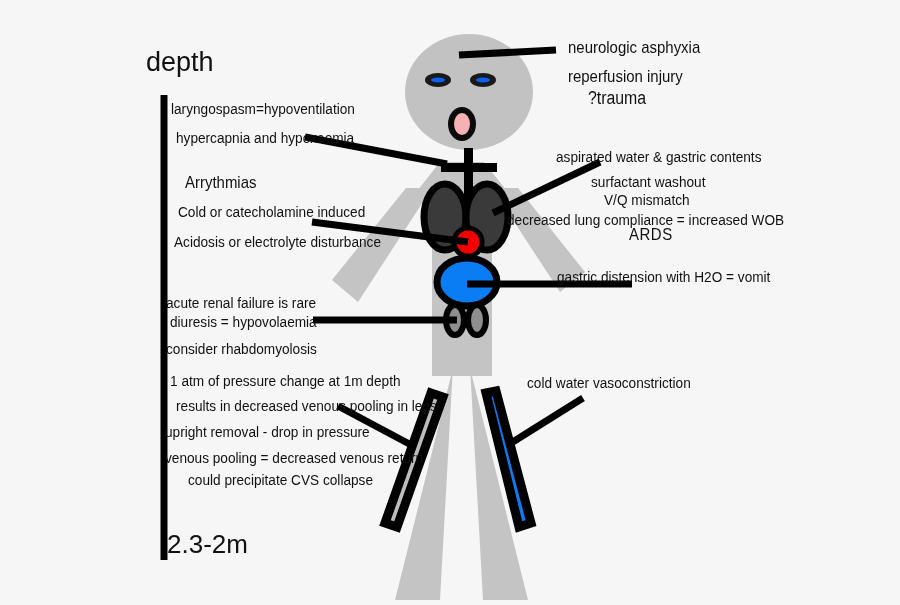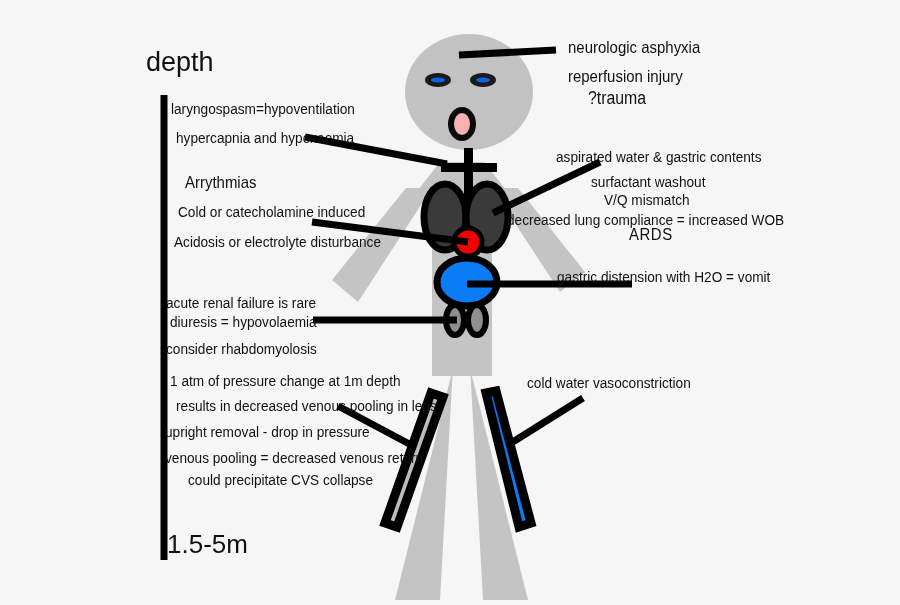--- a/index.html
+++ b/index.html
@@ -135,21 +135,21 @@
       <line x1="338" y1="406" x2="415" y2="447" stroke-width="7"></line>
       <line x1="583" y1="398" x2="508" y2="445" stroke-width="7"></line>
     </g>
   </svg>
 
   <svg class="layer" viewBox="0 0 900 605">
     <line x1="164" y1="95" x2="164" y2="560" stroke="#000000" stroke-width="7" stroke-linecap="butt"></line>
   </svg>
 
   <div class="lbl t-depth" style="left:146px; top:48px;">depth</div>
-  <div class="lbl t-scale" style="left:167px; top:531px;">1.5-5m</div>
+  <div class="lbl t-scale" style="left:167px; top:531px;">2.3-2m</div>
 
   <div class="lbl t-body narrow" style="left:171px; top:101px;">laryngospasm=hypoventilation</div>
   <div class="lbl t-body narrow" style="left:176px; top:130px;">hypercapnia and hypoxaemia</div>
 
   <div class="lbl t-arr narrow" style="left:185px; top:174px;">Arrythmias</div>
   <div class="lbl t-body narrow" style="left:178px; top:204px;">Cold or catecholamine induced</div>
   <div class="lbl t-body narrow" style="left:174px; top:234px;">Acidosis or electrolyte disturbance</div>
 
   <div class="lbl t-body narrow" style="left:166px; top:295px;">acute renal failure is rare</div>
   <div class="lbl t-body narrow" style="left:170px; top:314px;">diuresis = hypovolaemia</div>

